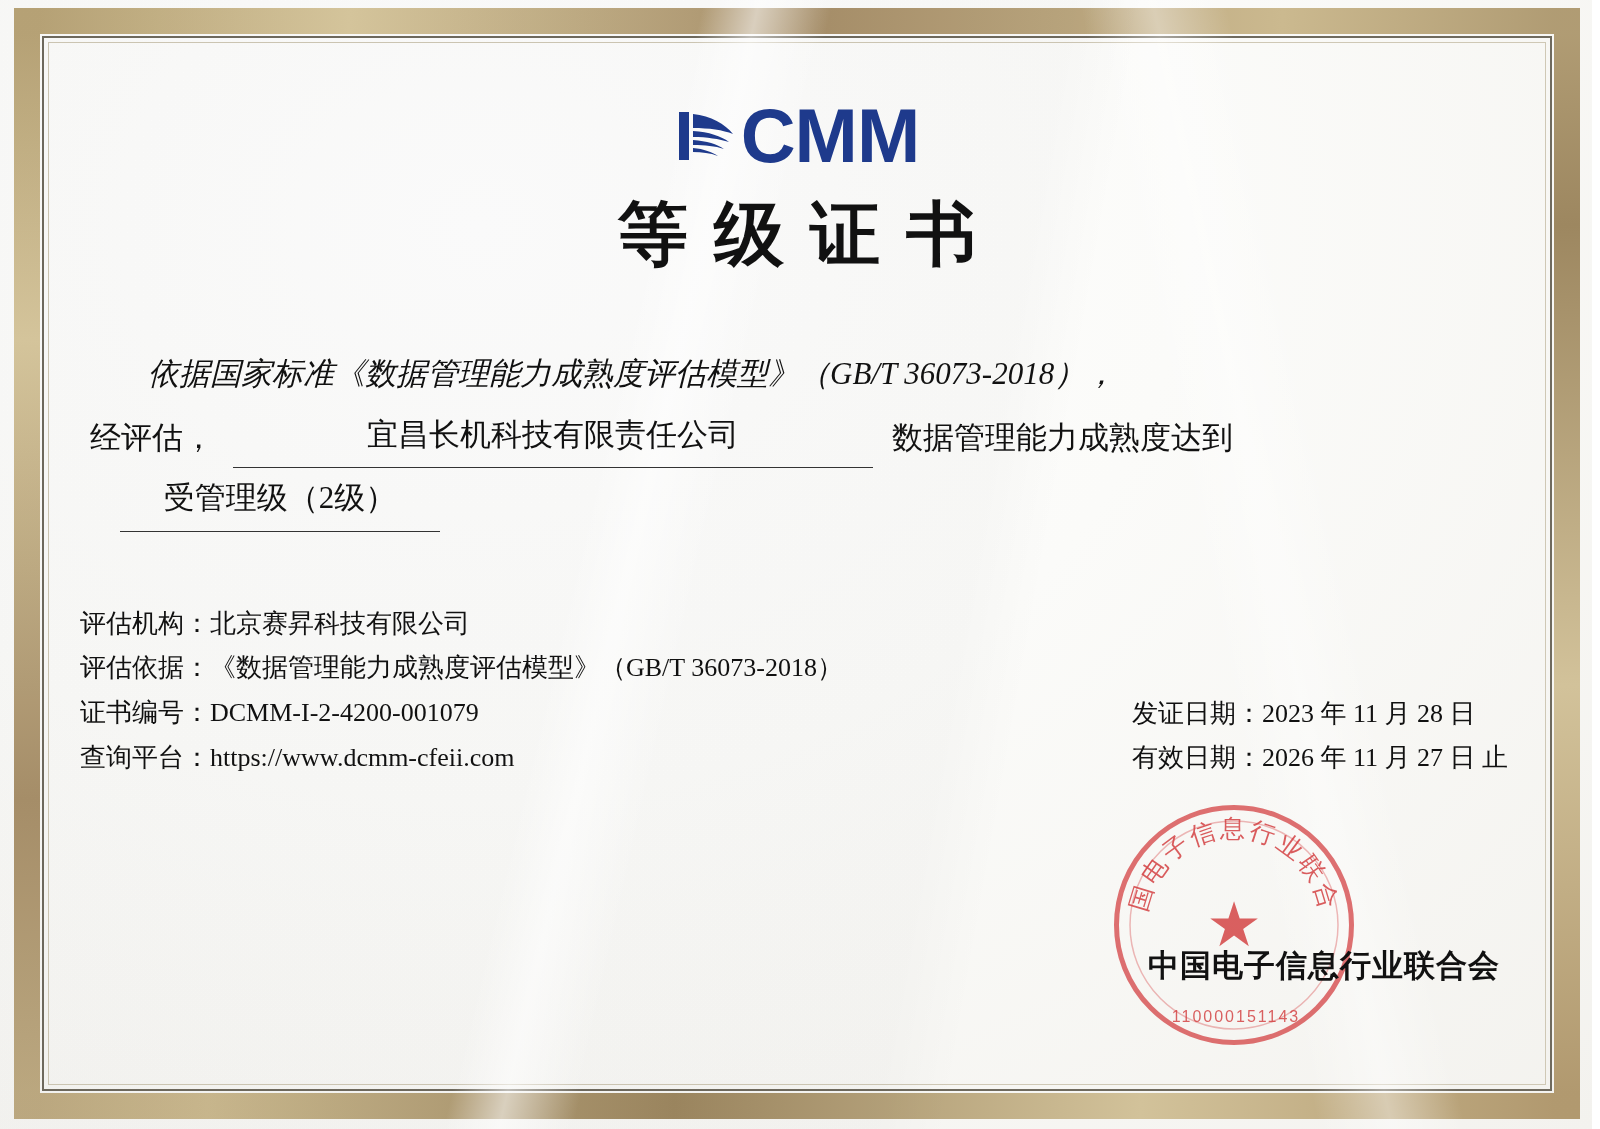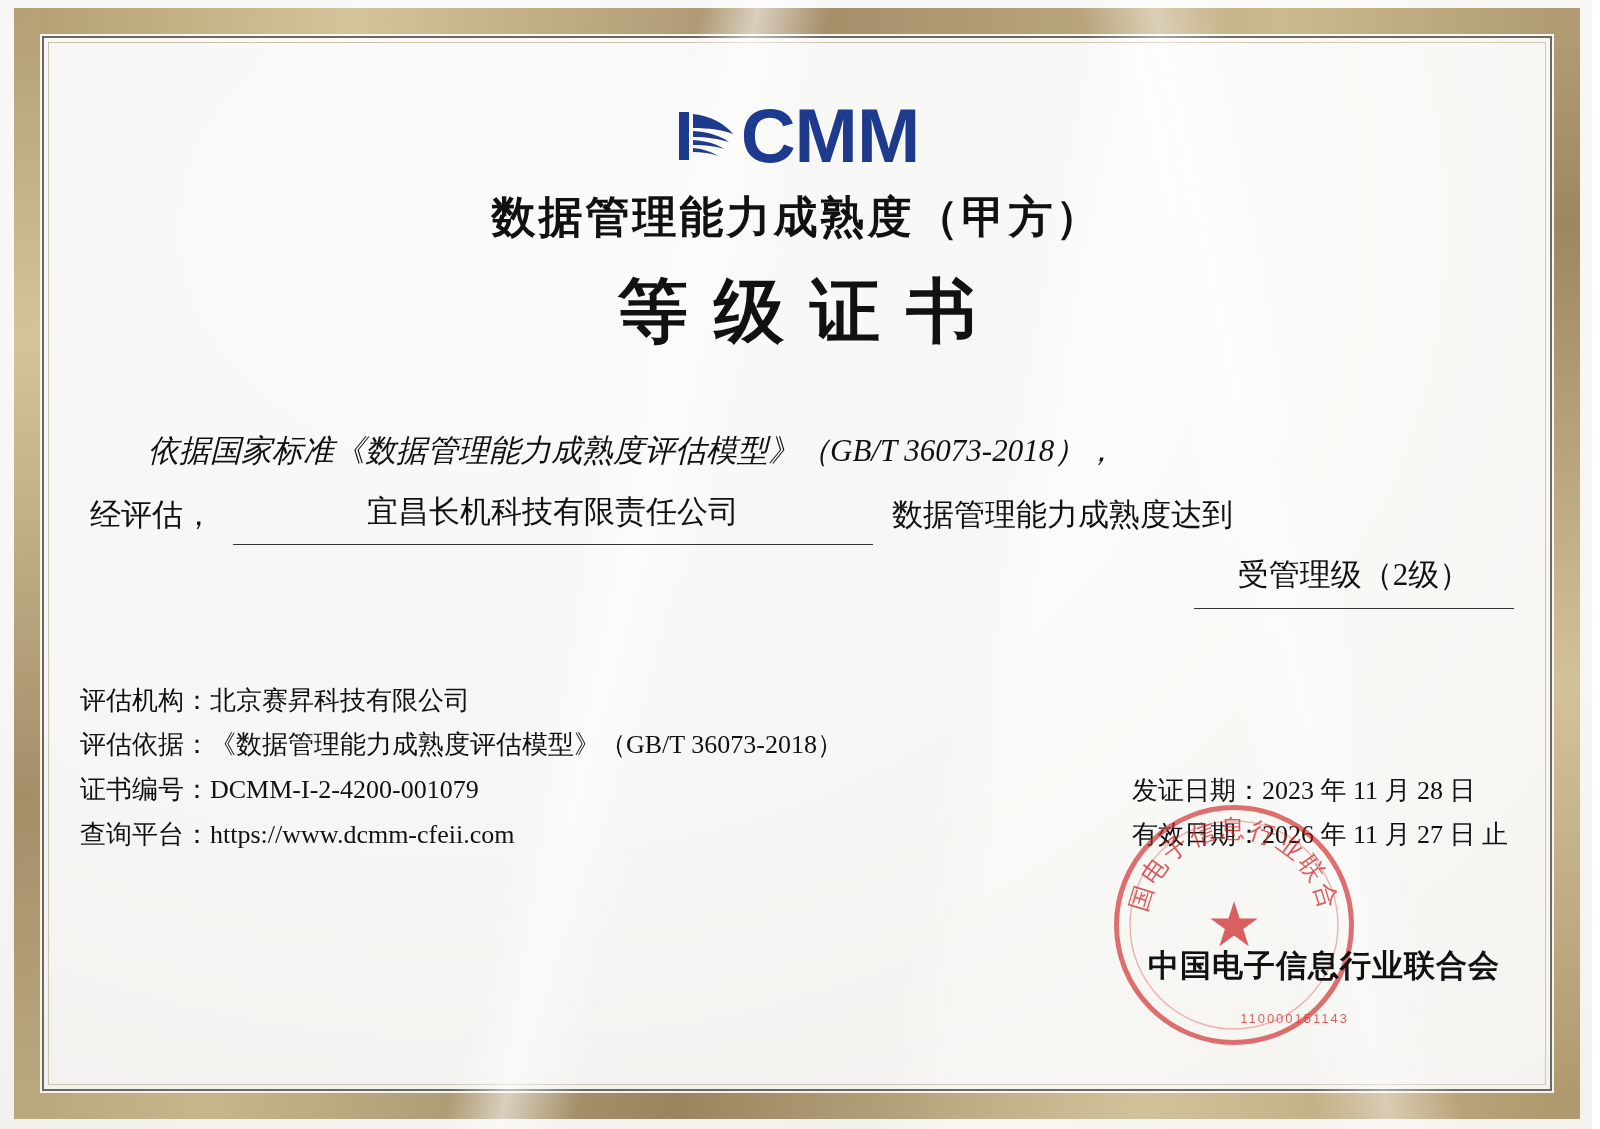--- a/index.html
+++ b/index.html
@@ -112,21 +112,21 @@
     color: #111;
     line-height: 1.95;
   }
   .para-line {
     display: flex;
     align-items: flex-end;
     white-space: nowrap;
   }
   .line1 { padding-left: 68px; font-style: italic; }
   .line2 { padding-left: 10px; gap: 19px; }
-  .line3 { padding-left: 40px; flex-direction: column; }
+  .line3 { padding-left: 40px; }
 
   .fill-blank {
     border-bottom: 1.5px solid #333;
     padding: 0 10px 2px 10px;
     text-align: center;
     display: inline-block;
   }
   .blank-company { min-width: 620px; }
   .blank-level { min-width: 300px; }
 
@@ -191,22 +191,22 @@
     color: rgba(205,32,34,0.8);
   }
   .seal-arc {
     position: absolute;
     left: 0; top: 0; width: 100%; height: 100%;
   }
   .seal-bottom {
     position: absolute;
     bottom: 14px;
     left: 4px; right: 0;
-    text-align: right;
-    font-size: 13px;
+    text-align: center;
+    font-size: 16px;
     letter-spacing: 2px;
     color: rgba(205,32,34,0.8);
     font-family: "Liberation Sans", sans-serif;
   }
 </style>
 </head>
 <body>
 
 <div id="certificate">
 
@@ -225,21 +225,20 @@
             <path d="M18 8 C36 10 50 18 58 28 C48 24 34 22 18 22 Z"></path>
             <path d="M18 25 C34 26 46 30 54 36 C44 33 32 31 18 31 Z"></path>
             <path d="M18 34 C32 35 42 38 49 43 C40 40 30 39 18 39 Z"></path>
             <path d="M18 42 C29 43 37 46 43 50 C35 47 27 46 18 46 Z"></path>
           </g>
         </svg>
       </span>
       <span class="logo-text">CMM</span>
     </div>
 
-    <div class="title-1">数据管理能力成熟度（甲方）</div>
     <div class="title-2">等级证书</div>
 
     <div class="body-block">
       <div class="para-line line1">
         <span>依据国家标准《数据管理能力成熟度评估模型》（GB/T 36073-2018），</span>
       </div>
       <div class="para-line line2">
         <span>经评估，</span>
         <span class="fill-blank blank-company">宜昌长机科技有限责任公司</span>
         <span>数据管理能力成熟度达到</span>

